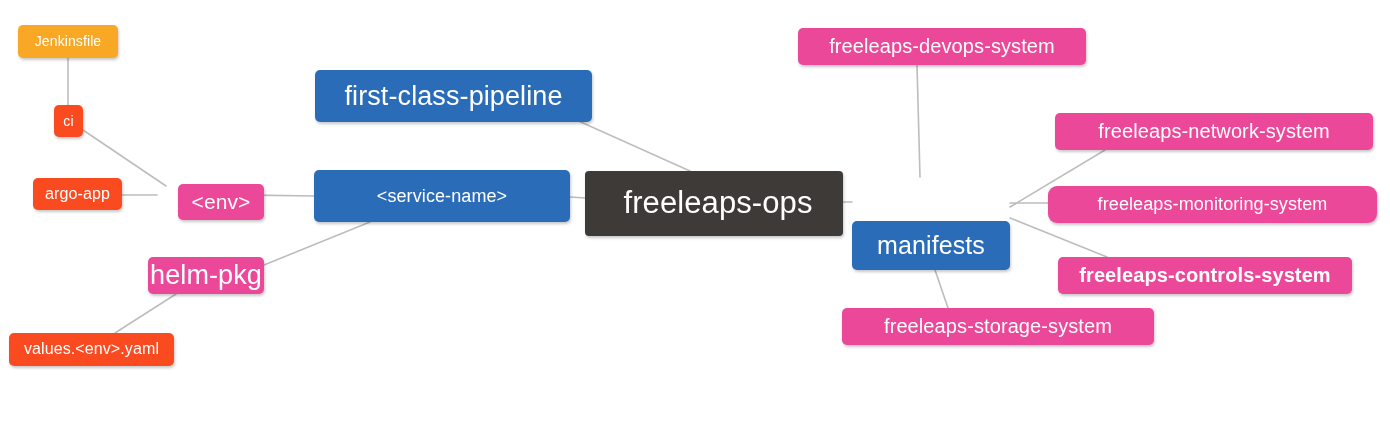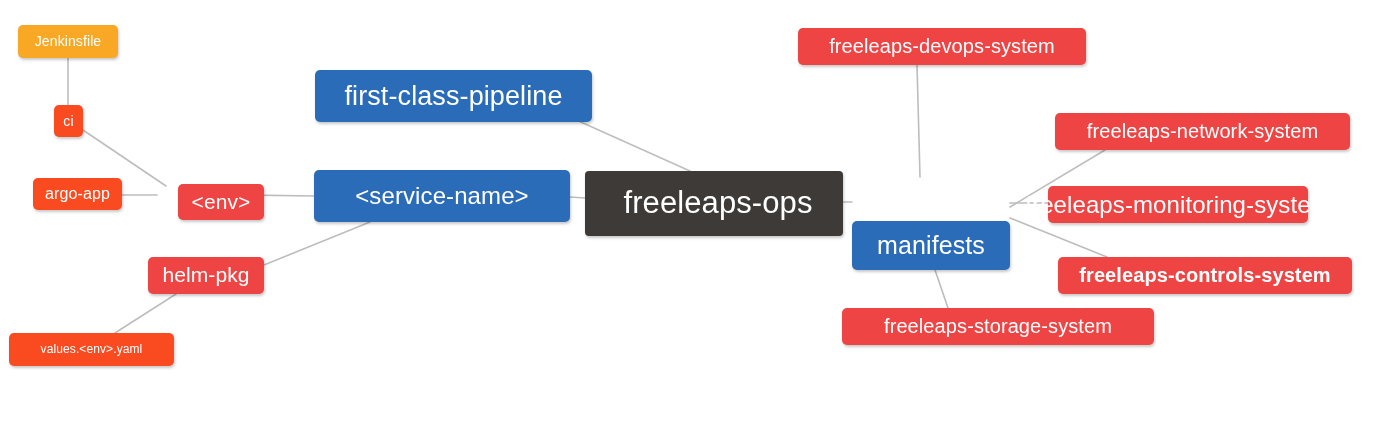--- a/index.html
+++ b/index.html
@@ -41,21 +41,21 @@
     box-shadow: 1px 2px 3px rgba(0,0,0,0.22);
     letter-spacing: 0.1px;
     user-select: none;
   }
   .node.root {
     background: #3e3a37;
     border-radius: 4px;
     padding-left: 8px;
   }
   .node.blue   { background: #2b6cb8; }
-  .node.green  { background: #ef4444; }
+  .node.green  { background: #ec4899; }
   .node.red    { background: #fa4a20; text-align: center; }
   .node.orange { background: #f9a825; text-align: center; }
 </style>
 </head>
 <body>
 
 <div id="canvas">
   <svg id="edges" width="1390" height="421" viewBox="0 0 1390 421" xmlns="http://www.w3.org/2000/svg">
       <line x1="690" y1="171" x2="505" y2="88" stroke="#bdbdbd" stroke-width="1.6" stroke-linecap="round"></line>
       <line x1="585" y1="198" x2="570" y2="197" stroke="#bdbdbd" stroke-width="1.6" stroke-linecap="round"></line>
@@ -68,27 +68,27 @@
       <line x1="176" y1="294" x2="115" y2="333" stroke="#bdbdbd" stroke-width="1.6" stroke-linecap="round"></line>
       <line x1="920" y1="177" x2="917" y2="65" stroke="#bdbdbd" stroke-width="1.6" stroke-linecap="round"></line>
       <line x1="1010" y1="207" x2="1105" y2="150" stroke="#bdbdbd" stroke-width="1.6" stroke-linecap="round"></line>
       <line x1="1010" y1="203" x2="1048" y2="203" stroke="#bdbdbd" stroke-width="1.6" stroke-linecap="round"></line>
       <line x1="1010" y1="218" x2="1107" y2="257" stroke="#bdbdbd" stroke-width="1.6" stroke-linecap="round"></line>
       <line x1="920" y1="226" x2="948" y2="308" stroke="#bdbdbd" stroke-width="1.6" stroke-linecap="round"></line>
     </svg>
   <div id="nodes">
       <div class="node root" style="left: 585px; top: 171px; width: 258px; height: 65px; font-size: 31px;">freeleaps-ops</div>
       <div class="node blue" style="left: 315px; top: 36px; width: 277px; height: 52px; font-size: 27px; margin-top: 34px;">first-class-pipeline</div>
-      <div class="node blue" style="left: 314px; top: 170px; width: 256px; height: 52px; font-size: 24px;">&lt;service-name&gt;</div>
+      <div class="node blue" style="left: 314px; top: 170px; width: 256px; height: 52px; font-size: 18px;">&lt;service-name&gt;</div>
       <div class="node blue" style="left: 852px; top: 177px; width: 158px; height: 49px; font-size: 25px; margin-top: 44px;">manifests</div>
       <div class="node green" style="left: 157px; top: 184px; width: 86px; height: 36px; font-size: 21px; margin-left: 21px;">&lt;env&gt;</div>
-      <div class="node green" style="left: 148px; top: 257px; width: 116px; height: 37px; font-size: 21px;">helm-pkg</div>
+      <div class="node green" style="left: 148px; top: 257px; width: 116px; height: 37px; font-size: 27px;">helm-pkg</div>
       <div class="node red" style="left: 54px; top: 105px; width: 29px; height: 32px; font-size: 14px;">ci</div>
       <div class="node red" style="left: 33px; top: 178px; width: 89px; height: 32px; font-size: 16px;">argo-app</div>
       <div class="node orange" style="left: 18px; top: 25px; width: 100px; height: 33px; font-size: 14px;">Jenkinsfile</div>
-      <div class="node red" style="left: 9px; top: 333px; width: 165px; height: 33px; font-size: 12px;">values.&lt;env&gt;.yaml</div>
+      <div class="node red" style="left: 9px; top: 333px; width: 165px; height: 33px; font-size: 16px;">values.&lt;env&gt;.yaml</div>
       <div class="node green" style="left: 798px; top: 28px; width: 288px; height: 37px; font-size: 20px;">freeleaps-devops-system</div>
-      <div class="node green" style="left: 1055px; top: 113px; width: 295px; height: 37px; font-size: 20px;">freeleaps-network-system</div>
-      <div class="node green" style="left: 1048px; top: 186px; width: 260px; height: 37px; font-size: 24px;">freeleaps-monitoring-system</div>
+      <div class="node green" style="left: 1055px; top: 113px; width: 318px; height: 37px; font-size: 20px;">freeleaps-network-system</div>
+      <div class="node green" style="left: 1048px; top: 186px; width: 329px; height: 37px; font-size: 18px; border-radius: 9px;">freeleaps-monitoring-system</div>
       <div class="node green" style="left: 1058px; top: 257px; width: 294px; height: 37px; font-size: 20px; font-weight: bold;">freeleaps-controls-system</div>
       <div class="node green" style="left: 842px; top: 308px; width: 312px; height: 37px; font-size: 20px;">freeleaps-storage-system</div>
     </div>
 </div>
 
 </body></html>

